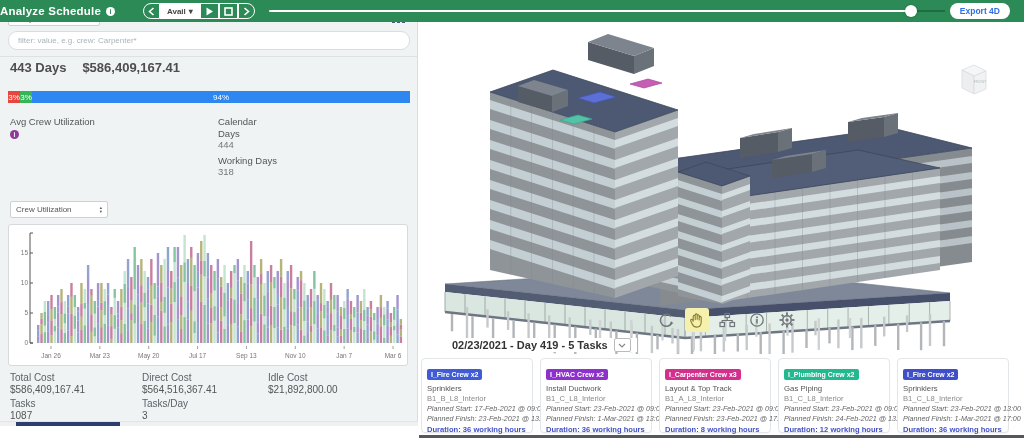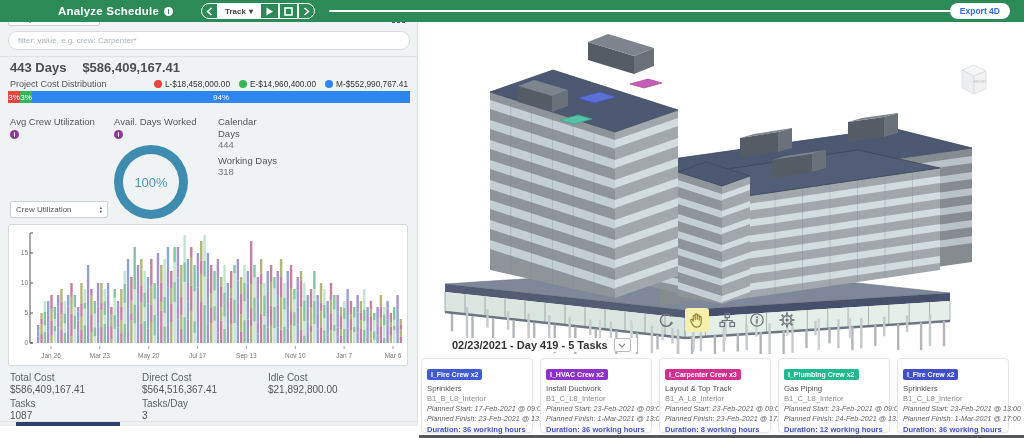--- a/index.html
+++ b/index.html
@@ -1,21 +1,21 @@
 <!DOCTYPE html>
 <html><head>
 <meta charset="utf-8">
 <style>
   html,body{margin:0;padding:0;background:#fff;}
   *{box-sizing:border-box;font-family:"Liberation Sans",sans-serif;}
   #app{position:relative;width:1024px;height:438px;overflow:hidden;background:#fff;}
 
   
   .topbar{position:absolute;left:0;top:0;width:1024px;height:22px;background:#2c8a57;display:flex;align-items:center;z-index:30;}
-  .tb-title{color:#fff;font-weight:bold;font-size:11.5px;margin-left:58px;letter-spacing:.2px;}
+  .tb-title{color:#fff;font-weight:bold;font-size:11.5px;letter-spacing:.2px;}
   .tb-info{width:9px;height:9px;border-radius:50%;background:#fff;color:#2c8a57;font-size:7px;font-weight:bold;display:flex;align-items:center;justify-content:center;margin-left:5px;}
   .tb-controls{display:flex;align-items:center;margin-left:28px;height:16px;}
   .tb-btn{height:16px;display:flex;align-items:center;justify-content:center;border:1px solid #fff;background:transparent;color:#fff;padding:0 4px;cursor:pointer;}
   .tb-btn.round-l{border-radius:8px 0 0 8px;}
   .tb-btn.round-r{border-radius:0 8px 8px 0;}
   .tb-month{background:#fff;color:#444;font-size:8px;font-weight:bold;border:1px solid #fff;height:16px;display:flex;align-items:center;gap:3px;padding:0 6px;cursor:pointer;}
   .tb-slider{position:relative;height:2px;background:#ffffff;width:676px;margin-left:14px;border-radius:2px;}
   .tb-slider .rest{position:absolute;top:0;height:2px;background:#1f6b43;right:0;}
   .tb-thumb{position:absolute;top:-5px;width:12px;height:12px;border-radius:50%;background:#fff;box-shadow:0 0 2px rgba(0,0,0,.35);}
   .tb-export{position:absolute;right:14px;top:3px;background:#fff;color:#2f6fe0;font-size:8.5px;font-weight:bold;border:none;border-radius:9px;padding:3px 10px;cursor:pointer;}
@@ -79,21 +79,21 @@
   <div class="topbar">
     <span class="tb-title">Analyze Schedule</span>
     <span class="tb-info">i</span>
     <div class="tb-controls">
       <button class="tb-btn round-l">
         <svg width="7" height="9" viewBox="0 0 7 9">
             <polyline points="5.5,1 1.5,4.5 5.5,8" fill="none" stroke="#fff" stroke-width="1.6"></polyline>
           </svg>
       </button>
       <button class="tb-month">
-        <span>Track</span>
+        <span>Avail</span>
           <span>▾</span>
       </button>
       <button class="tb-btn">
         <svg width="9" height="9" viewBox="0 0 9 9">
             <polygon points="1.5,0.5 8,4.5 1.5,8.5" fill="#fff"></polygon>
           </svg>
       </button>
       <button class="tb-btn">
         <svg width="9" height="9" viewBox="0 0 9 9">
             <rect x="1" y="1" width="7" height="7" fill="none" stroke="#fff" stroke-width="1.6"></rect>
@@ -123,56 +123,30 @@
         <i style="height:8px"></i>
     </div>
     <input class="filter-input" placeholder="filter: value, e.g. crew: Carpenter*" style="">
     <div class="l-divider"></div>
 
     <div class="sum-row">
       <span class="sum-days">443 Days</span>
       <span class="sum-total">$586,409,167.41</span>
     </div>
 
-    <div class="dist-row">
-      <span>Project Cost Distribution</span>
-      <div class="legend">
-        <span class="li">
-            <span class="dot" style="background: rgb(232, 69, 60);"></span>
-            <span>L-$18,458,000.00</span>
-          </span>
-        <span class="li">
-            <span class="dot" style="background: rgb(53, 181, 88);"></span>
-            <span>E-$14,960,400.00</span>
-          </span>
-        <span class="li">
-            <span class="dot" style="background: rgb(46, 134, 240);"></span>
-            <span>M-$552,990,767.41</span>
-          </span>
-      </div>
-    </div>
 
     <div class="pbar" id="pbar">
         <div class="seg" style="width: 3%; background: rgb(232, 69, 60);">3%</div>
         <div class="seg" style="width: 3%; background: rgb(53, 181, 88);">3%</div>
         <div class="seg" style="width: 94%; background: rgb(46, 134, 240);">94%</div>
       </div>
 
     <div class="gcol" style="left:10px;width:104px;">
       <div class="gauge-label">Avg Crew Utilization</div>
       <div class="info-dot">i</div>
-    </div>
-    <div class="gcol" style="left:114px;width:104px;">
-      <div class="gauge-label">Avail. Days Worked</div>
-      <div class="info-dot">i</div>
-      <div class="donut" style="background: conic-gradient(rgb(62, 140, 176) 0deg, rgb(62, 140, 176) 100%, rgb(211, 215, 216) 100%, rgb(211, 215, 216) 100%);">
-        <div class="hole">
-            <span>100%</span>
-          </div>
-      </div>
     </div>
     <div class="gcol caldays" style="left:218px;width:90px;">
       <div style="width:52px;">Calendar Days</div>
       <div class="val">444</div>
       <div>Working Days</div>
       <div class="val">318</div>
     </div>
 
     <div class="metric-select">
       <span>Crew Utilization</span>

